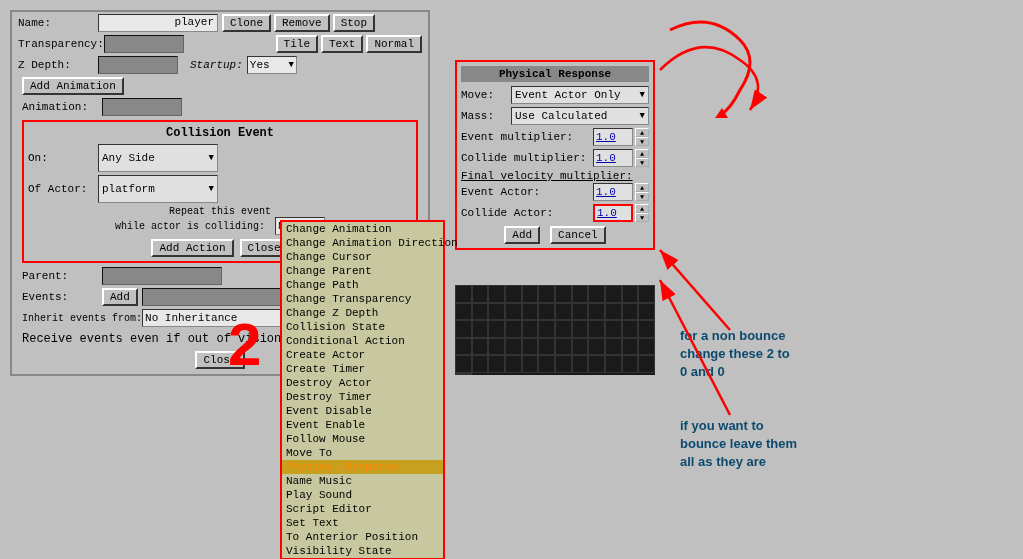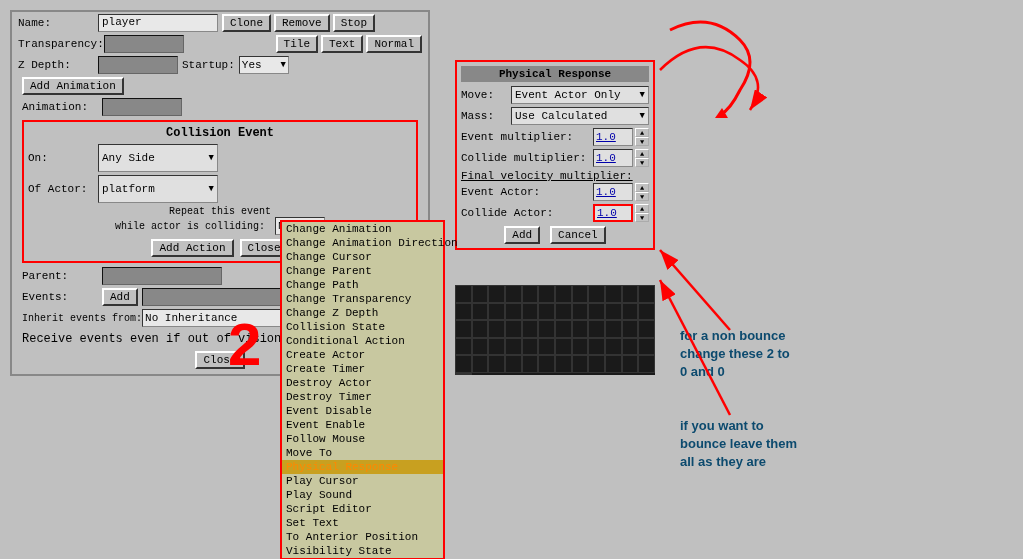--- a/index.html
+++ b/index.html
@@ -276,21 +276,21 @@
       pointer-events: none;
     }
   </style>
 </head>
 <body>
 
 <div class="actor-control">
 
   <div class="row">
     <span class="label">Name:</span>
-    <div class="input-field" style="width:120px;">
+    <div class="input-field" style="width:120px;text-align:right;">
       <span>player</span>
     </div>
     <div style="margin-left:4px; display:flex; gap:3px;border-radius:7px;">
       <button class="btn">Clone</button>
       <button class="btn">Remove</button>
       <button class="btn">Stop</button>
     </div>
   </div>
 
   <div class="row">
@@ -299,21 +299,21 @@
     <div style="margin-left:auto; display:flex; gap:3px;">
       <button class="btn">Tile</button>
       <button class="btn">Text</button>
       <button class="btn">Normal</button>
     </div>
   </div>
 
   <div class="row">
     <span class="label">Z Depth:</span>
     <div style="background:#888; width:80px; height:18px; border:1px inset #666;"></div>
-    <span style="margin-left:4px;">Startup:</span>
+    <span style="margin-left:12px;font-style:italic;">Startup:</span>
     <div class="dropdown" style="width:50px; margin-left:4px;">
       <span>Yes</span>
       <span class="dropdown-arrow">▼</span>
     </div>
   </div>
 
   <div style="padding: 0 4px;">
     <div class="row">
       <button class="btn">Add Animation</button>
     </div>
@@ -403,21 +403,21 @@
   <div class="action-item">Conditional Action</div>
   <div class="action-item">Create Actor</div>
   <div class="action-item">Create Timer</div>
   <div class="action-item">Destroy Actor</div>
   <div class="action-item">Destroy Timer</div>
   <div class="action-item">Event Disable</div>
   <div class="action-item">Event Enable</div>
   <div class="action-item">Follow Mouse</div>
   <div class="action-item">Move To</div>
   <div class="action-item selected">Physical Response</div>
-  <div class="action-item">Play Cursor</div>
+  <div class="action-item">Name Music</div>
   <div class="action-item">Play Sound</div>
   <div class="action-item">Script Editor</div>
   <div class="action-item">Set Text</div>
   <div class="action-item">To Anterior Position</div>
   <div class="action-item">Visibility State</div>
 </div>
 
 <div class="physical-response">
   <div class="pr-title">Physical Response</div>
 

